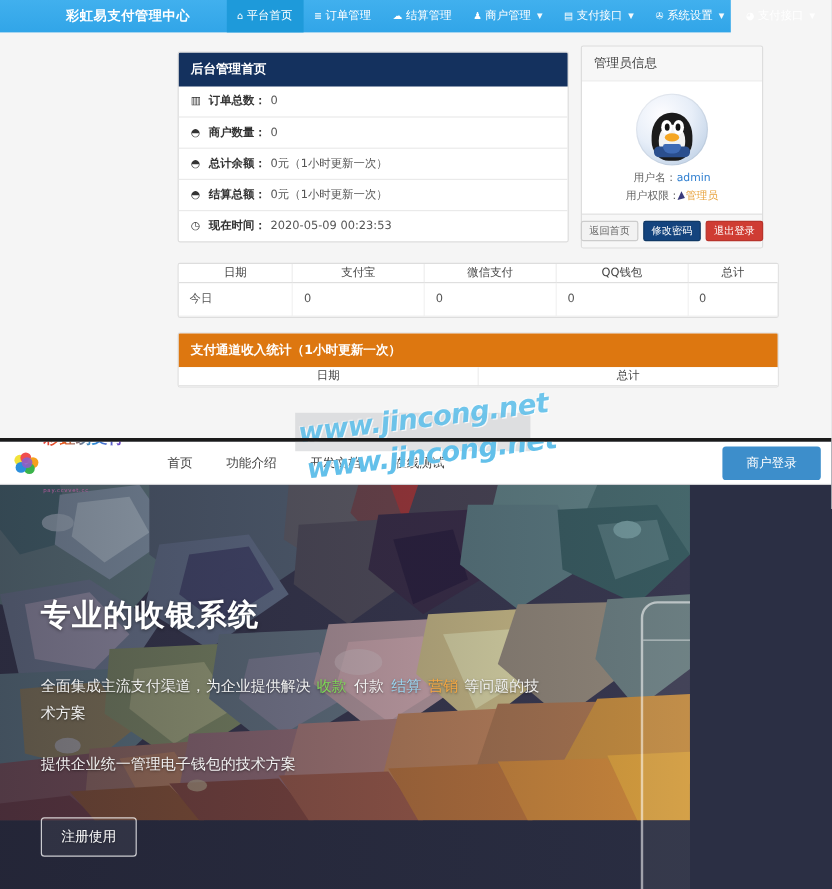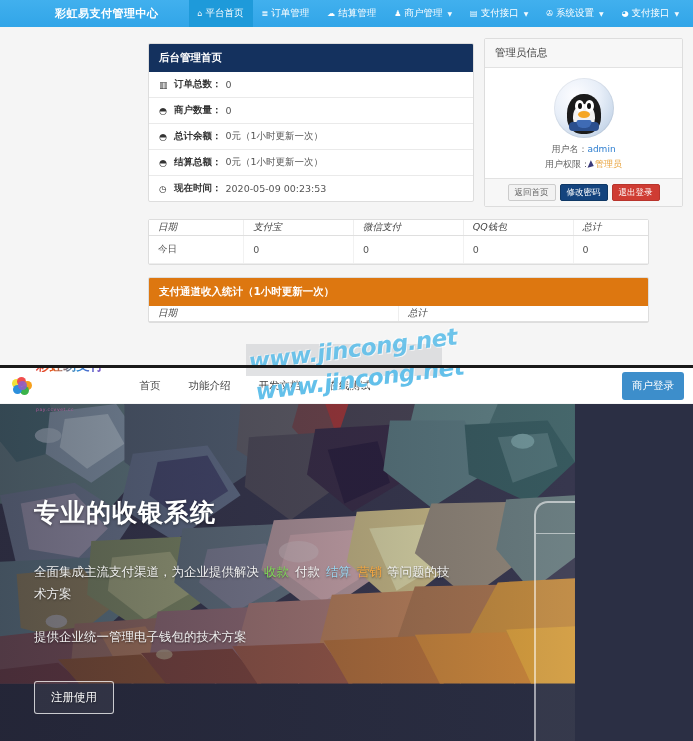--- a/index.html
+++ b/index.html
@@ -14,21 +14,21 @@
   .page { position: relative; width: 693px; height: 741px; overflow: hidden; }
 
   
   .admin-area {
     position: absolute; left: 0; top: 0; width: 693px; height: 368px;
     background: #f5f5f5; overflow: hidden;
   }
 
   
   .navbar {
-    position: relative; height: 27px; width: 693px;
+    position: relative; height: 27px; width: 609px;
     background: linear-gradient(to bottom, #41b0ee 0%, #31a5e8 100%);
     display: flex; align-items: stretch;
   }
   .brand {
     color: #ffffff; font-size: 11px; font-weight: bold;
     display: flex; align-items: center; padding-left: 55px;
     letter-spacing: 0.5px; white-space: nowrap;
   }
   .nav-items { display: flex; align-items: stretch; margin-left: 30px; }
   .nav-item {
@@ -66,21 +66,21 @@
     border-bottom: 1px solid #eaeaea; display: flex; align-items: center; gap: 4px;
   }
   .row-line:last-child { border-bottom: none; }
   .row-ico { font-size: 9px; color: #333; width: 11px; display:inline-block; }
   .row-label { font-weight: bold; color: #333; }
   .row-value { color: #555; }
 
   
   .top-flex { display: flex; gap: 10px; align-items: center; }
   .top-left { width: 326px; flex: none; }
-  .top-right { width: 199px; flex: none; }
+  .top-right { width: 152px; flex: none; }
 
   
   .admin-body { padding: 8px 6px 6px; text-align: center; }
   .avatar {
     width: 60px; height: 60px; border-radius: 50%;
     margin: 2px auto 4px; position: relative; overflow: hidden;
     background: radial-gradient(circle at 35% 30%, #fdfdff 0%, #e7eef8 45%, #c9d8ea 75%, #b4c9e0 100%);
     box-shadow: inset 0 0 0 1px rgba(0,0,0,0.05);
   }
   
@@ -132,24 +132,23 @@
     border: 1px solid transparent; cursor: pointer; white-space: nowrap;
     line-height: 1.1;
   }
   .btn-default { background: #f2f2f2; border-color: #ccc; color: #666; }
   .btn-navy { background: #14447e; border-color: #0f3865; color: #fff; }
   .btn-red  { background: #cf3c33; border-color: #b8342c; color: #fff; }
 
   
   table.data { width: 100%; border-collapse: collapse; font-size: 9.5px; }
   table.data th {
-    text-align: left; padding: 1px 9px; color: #444; font-weight: normal;
+    text-align: center; padding: 1px 9px; color: #444; font-weight: normal;
     border-bottom: 1px solid #dfdfdf; border-right: 1px solid #eee;
     background: #fff;
-    font-style: italic;
   }
   table.data td {
     text-align: left; padding: 7px 9px; color: #555;
     border-bottom: 1px solid #eee; border-right: 1px solid #f2f2f2;
   }
   table.data th:last-child, table.data td:last-child { border-right: none; }
 
   
   .watermark {
     position: absolute; left: 248px; top: 336px; z-index: 40;
@@ -196,21 +195,21 @@
     background: linear-gradient(90deg,#e0403a 0%, #e55b1e 25%, #2b8fd6 60%, #7a3fc0 100%);
     -webkit-background-clip: text; background-clip: text; color: transparent;
     letter-spacing: 0.5px;
   }
   .logo-sub { font-size: 4.5px; color: #b15a9a; letter-spacing: .6px; margin-top: 1px; }
   .site-links { display: flex; gap: 28px; margin-left: 36px; }
   .site-link { font-size: 10.5px; color: #444; cursor: pointer; white-space: nowrap; }
   .site-cta {
     margin-left: auto; margin-right: 9px;
     background: #3d8ecb; color: #fff; font-size: 10.5px;
-    padding: 7px 10px; border-radius: 3px; cursor: pointer; white-space: nowrap;
+    padding: 7px 20px; border-radius: 3px; cursor: pointer; white-space: nowrap;
     border: none;
   }
   .nav-watermark {
     position:absolute; left:255px; top:-2px; font-size:23px; font-weight:bold;
     font-style:italic; color:#63c0ea; letter-spacing:-0.5px;
     transform: rotate(-7deg); z-index:25; pointer-events:none; white-space:nowrap;
     text-shadow: 1px 1px 0 rgba(255,255,255,.8);
   }
   .nav-watermark-box {
     position:absolute; left:246px; top:-24px; width:196px; height:32px;

